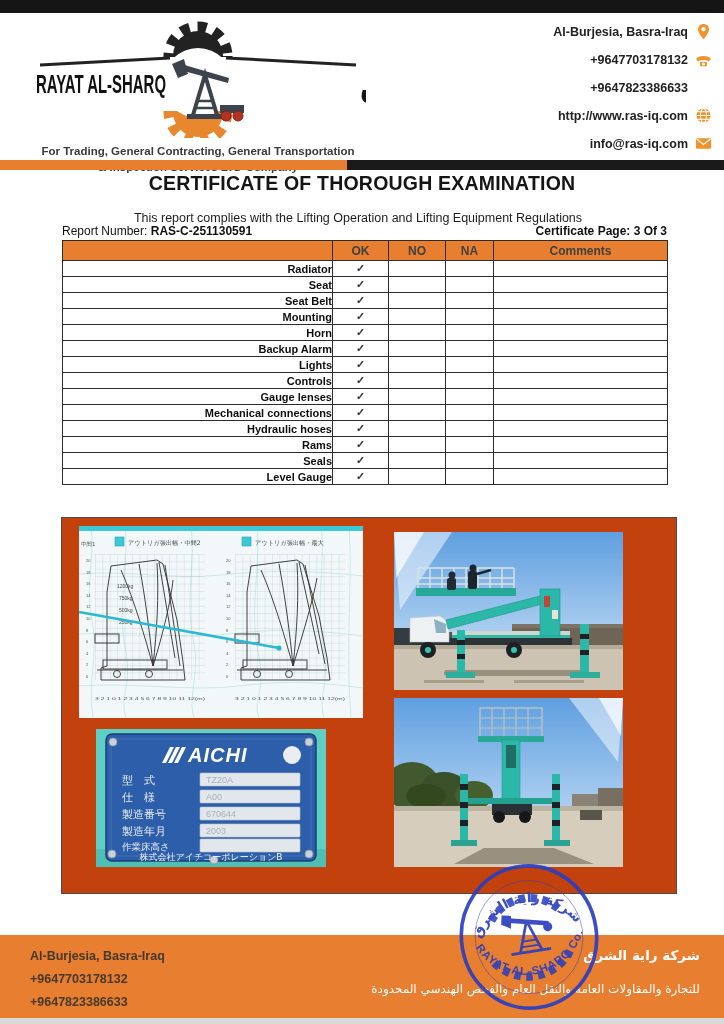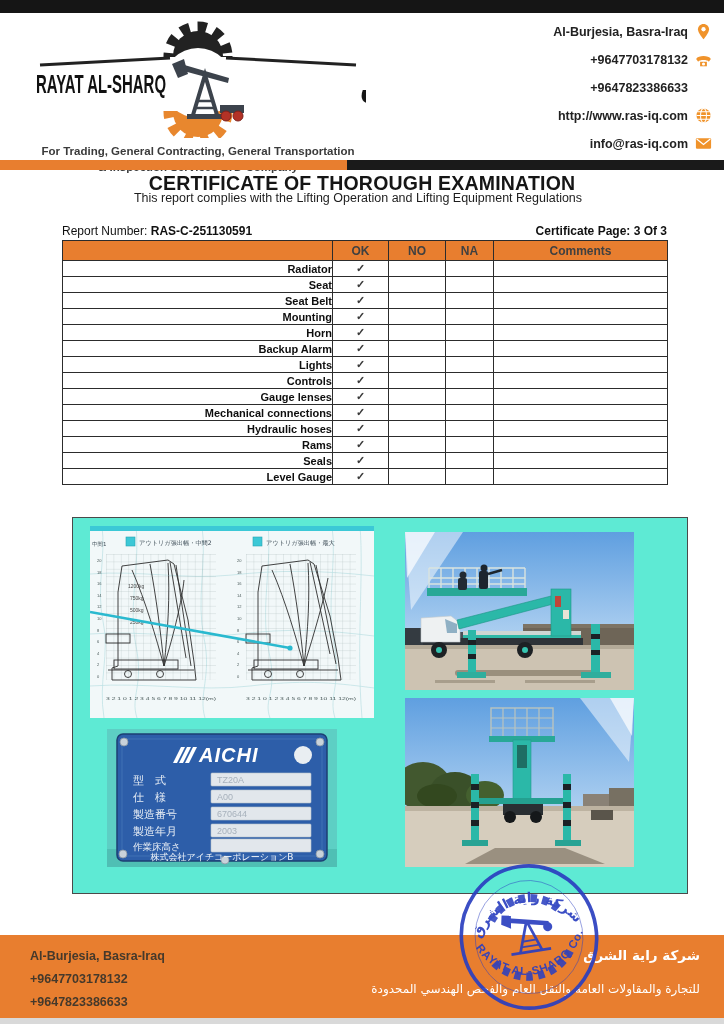--- a/index.html
+++ b/index.html
@@ -14,34 +14,34 @@
   
   .logo-block{left:30px;top:20px;width:336px;height:140px;}
   .tagline{width:336px;text-align:center;font-size:11.5px;font-weight:bold;color:#3b3b3b;line-height:1.35;margin-top:2px;}
   .contact-block{right:12px;top:22px;width:215px;}
   .contact-row{display:flex;justify-content:flex-end;align-items:center;height:19px;margin-bottom:9px;}
   .contact-row span.txt{font-size:12.5px;font-weight:bold;color:#222;}
   .contact-row .cicon{width:17px;height:17px;margin-left:7px;flex:0 0 17px;}
   .contact-row.noicon .cicon{visibility:hidden;}
   
   .title{left:0;top:172px;width:724px;text-align:center;font-size:19.5px;font-weight:bold;color:#151515;letter-spacing:.2px;}
-  .subtitle{left:0;top:191px;width:716px;text-align:center;font-size:12.5px;color:#1d1d1d;}
+  .subtitle{left:0;top:211px;width:716px;text-align:center;font-size:12.5px;color:#1d1d1d;}
   
   .report-row{left:62px;top:224px;width:605px;display:flex;justify-content:space-between;font-size:12px;color:#111;}
   .report-row b{font-weight:bold;}
   
   .tbl-wrap{left:62px;top:240px;}
   table.insp{border-collapse:collapse;width:605px;table-layout:fixed;}
   table.insp th,table.insp td{border:1px solid #2c2c2c;padding:0;overflow:hidden;white-space:nowrap;}
   table.insp thead th{background:#E87E2F;height:19px;font-size:12px;font-weight:bold;color:#404040;text-align:center;}
   table.insp td{height:15px;font-size:11px;}
   table.insp td.item{font-weight:bold;padding-left:6px;text-align:right;color:#0e0e0e;}
   table.insp td.chk{text-align:center;color:#3a3a3a;font-weight:bold;}
   
-  .images-box{left:72px;top:517px;width:614px;height:375px;border:1.5px solid #4a4a4a;background:#5eead4;}
+  .images-box{left:61px;top:517px;width:614px;height:375px;border:1.5px solid #4a4a4a;background:#c2410c;}
   .img-slot{position:absolute;}
   
   .footer{left:0;top:935px;width:724px;height:83px;background:#E87E2F;}
   .footer-left{position:absolute;left:30px;top:10px;font-size:12.5px;font-weight:bold;color:#45392b;line-height:1.85;}
   .footer-right{position:absolute;right:24px;top:12px;text-align:right;color:#fff;}
   .footer-right .l1{font-size:13.5px;font-weight:bold;}
   .footer-right .l2{font-size:12px;font-weight:normal;margin-top:19px;}
   .ar{font-family:"DejaVu Sans",sans-serif;direction:rtl;}
   .jp{font-family:"DejaVu Sans",sans-serif;}
   .bottom-strip{left:0;top:1018px;width:724px;height:6px;background:#d9d9d9;}

